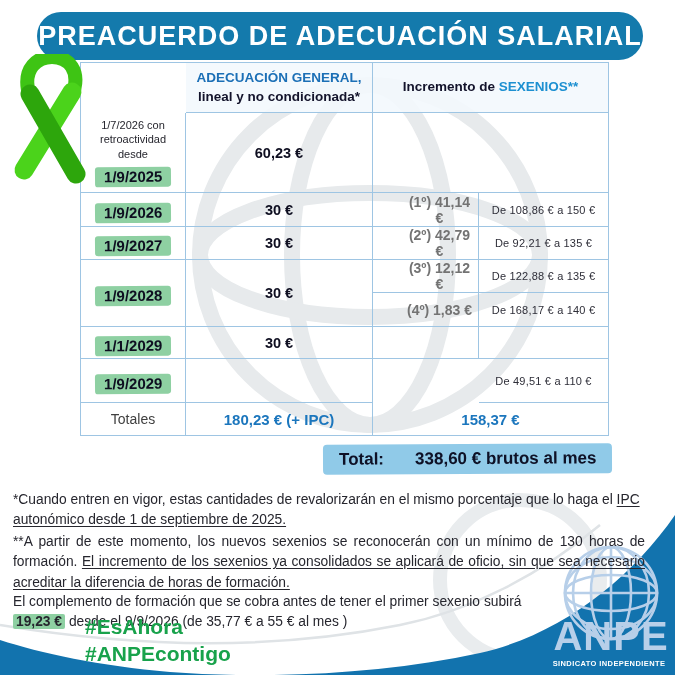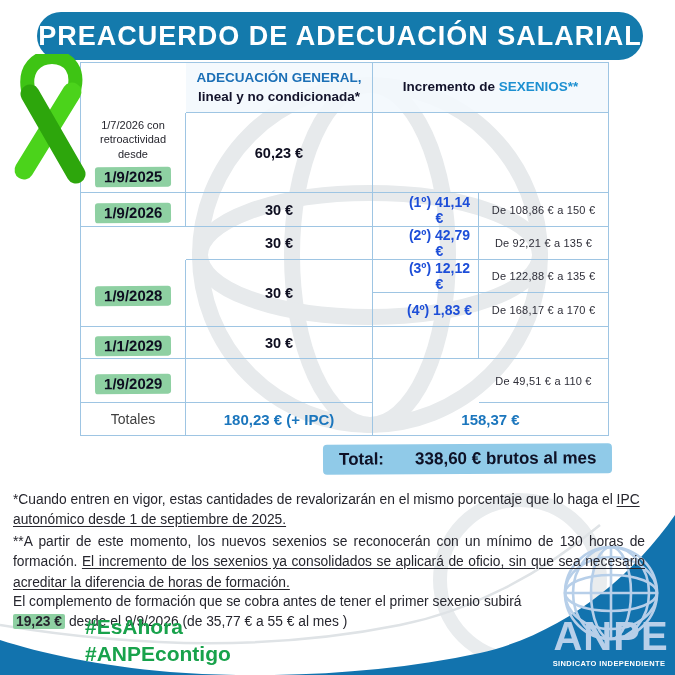--- a/index.html
+++ b/index.html
@@ -31,21 +31,21 @@
   .cell.last-row { border-bottom:none; }
   .cell.head { background:rgba(243,248,253,0.9); }
 
   .h-dark { color:#13132b; font-weight:bold; font-size:13.5px; line-height:1.35; }
   .h-blue { color:#1b6fb6; }
   .h-cyan { color:#1d90d1; }
   .date-pre { font-size:11px; color:#26262e; line-height:1.3; }
   .date-hl { display:inline-block; background:#8ed0a2; color:#0e0e20; font-weight:bold;
     font-size:15px; padding:1px 9px 2px; border-radius:3px; transform:rotate(-0.6deg); margin-top:6px; }
   .amount { font-weight:bold; font-size:14.5px; color:#0e0e20; }
-  .sexenio { font-weight:bold; font-size:14px; color:#1d4ed8;margin-left:28px; }
+  .sexenio { font-weight:bold; font-size:14px; color:#737373;margin-left:28px; }
   .range { font-size:11px; color:#2e2e38; letter-spacing:0.2px;text-align:right; }
   .totales-label { font-size:14px; color:#404040; }
   .totales-val { font-weight:bold; font-size:15px; color:#1b76bd; }
 
   
   .total-brush { position:absolute; top:444px; right:63px; height:30px; z-index:4;
     background:#90cae8; border-radius:4px; display:flex; align-items:center; padding:0 16px;
     transform:rotate(-0.3deg); }
   .total-brush .t-label { font-weight:bold; font-size:17px; color:#0e1126; }
   .total-brush .t-value { font-weight:bold; font-size:17px; color:#0e1126; margin-left:31px; white-space:nowrap; }
@@ -121,20 +121,23 @@
     <div class="cell" style="grid-area:3/2/4/3">
       <span class="amount">30 €</span>
     </div>
     <div class="cell" style="grid-area:3/3/4/4">
       <span class="sexenio">(1º) 41,14 €</span>
     </div>
     <div class="cell last-col" style="grid-area:3/4/4/5">
       <span class="range">De 108,86 € a 150 €</span>
     </div>
 
+    <div class="cell" style="grid-area:4/1/5/2">
+      <span class="date-hl">1/9/2027</span>
+    </div>
     <div class="cell" style="grid-area:4/2/5/3">
       <span class="amount">30 €</span>
     </div>
     <div class="cell" style="grid-area:4/3/5/4">
       <span class="sexenio">(2º) 42,79 €</span>
     </div>
     <div class="cell last-col" style="grid-area:4/4/5/5">
       <span class="range">De 92,21 € a 135 €</span>
     </div>
 
@@ -147,21 +150,21 @@
     <div class="cell" style="grid-area:5/3/6/4">
       <span class="sexenio">(3º) 12,12 €</span>
     </div>
     <div class="cell last-col" style="grid-area:5/4/6/5">
       <span class="range">De 122,88 € a 135 €</span>
     </div>
     <div class="cell" style="grid-area:6/3/7/4">
       <span class="sexenio">(4º) 1,83 €</span>
     </div>
     <div class="cell last-col" style="grid-area:6/4/7/5">
-      <span class="range">De 168,17 € a 170 €</span>
+      <span class="range">De 168,17 € a 140 €</span>
     </div>
 
     <div class="cell" style="grid-area:7/1/8/2">
       <span class="date-hl">1/1/2029</span>
     </div>
     <div class="cell" style="grid-area:7/2/8/3">
       <span class="amount">30 €</span>
     </div>
     <div class="cell" style="grid-area:7/3/8/4"></div>
     <div class="cell last-col" style="grid-area:7/4/8/5"></div>

